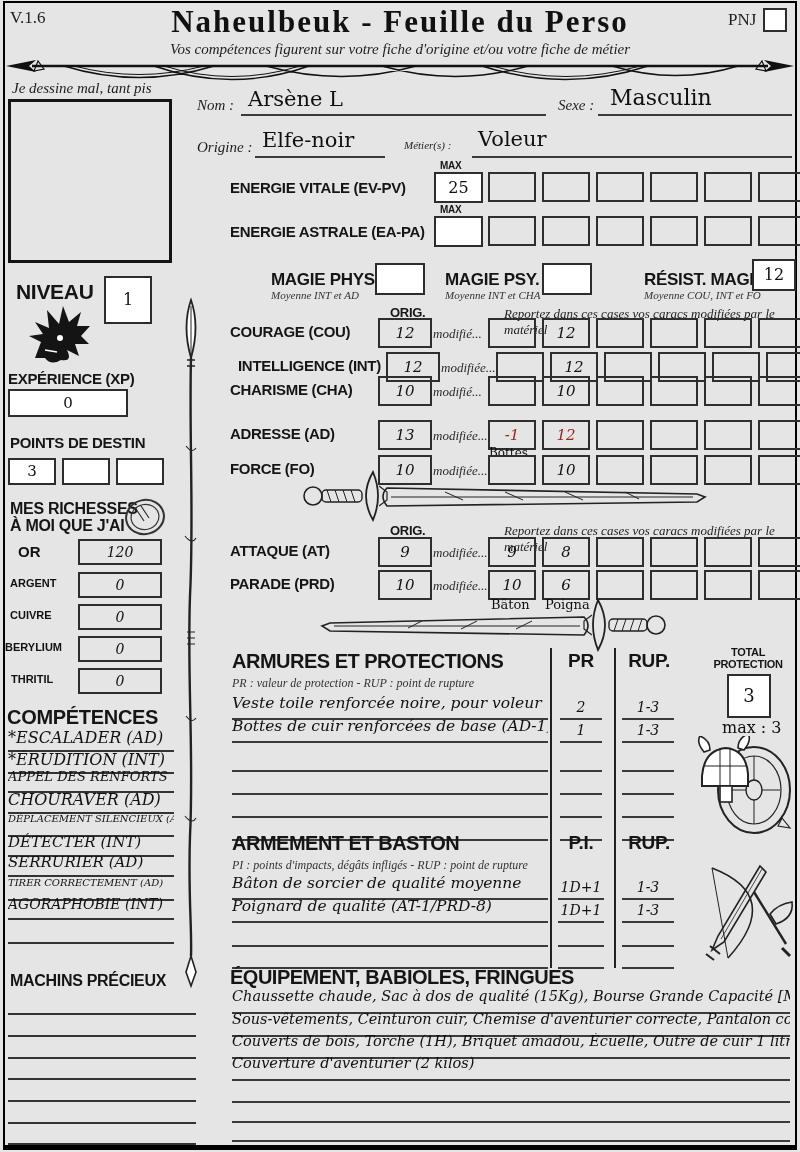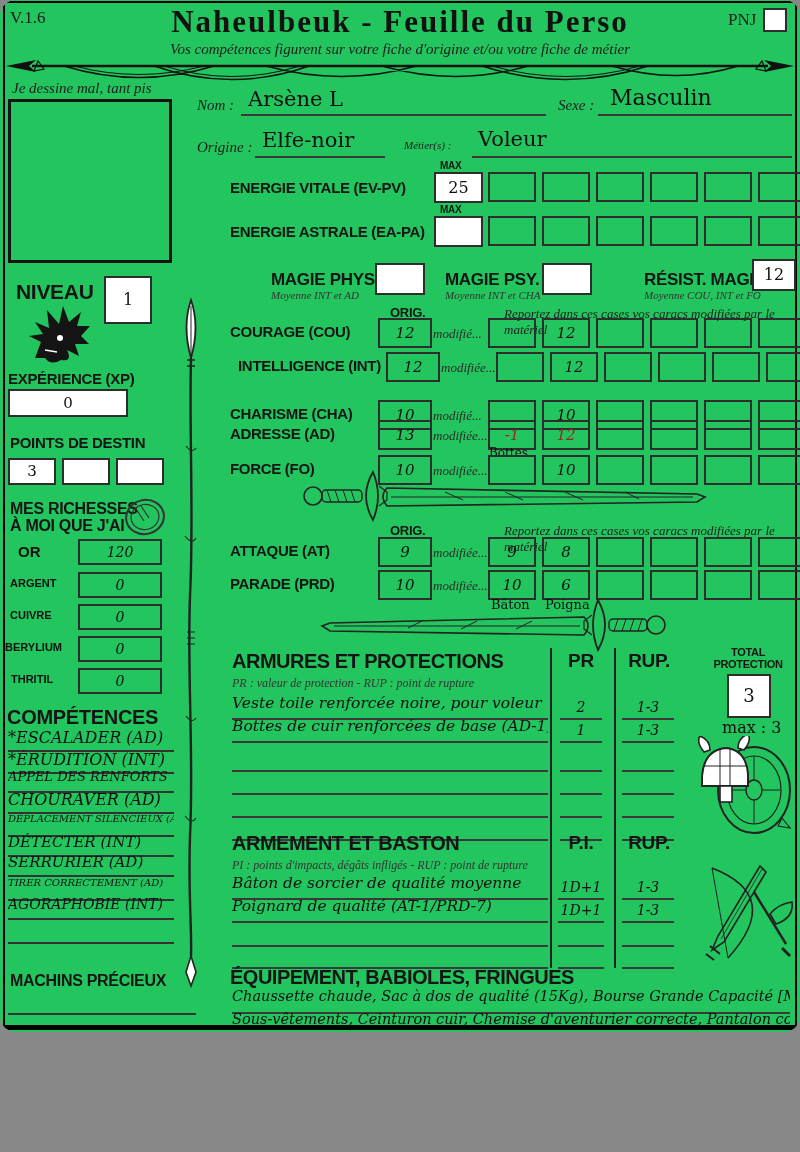--- a/index.html
+++ b/index.html
@@ -1,17 +1,17 @@
 <!DOCTYPE html>
 <html><head>
 <meta charset="utf-8">
 <style>
   html,body{margin:0;padding:0;background:#888;}
-  .page{position:relative;width:800px;height:1032px;background:#22c55e;overflow:hidden;
-        font-family:"Liberation Sans",sans-serif;color:#111;border-radius:16px;}
+  .page{position:relative;width:800px;height:1152px;background:#e5e5e5;overflow:hidden;
+        font-family:"Liberation Sans",sans-serif;color:#111;}
   .frame{position:absolute;left:3px;top:1px;right:3px;bottom:2px;border:2px solid #000;border-bottom:5px solid #000;pointer-events:none;}
   .abs{position:absolute;}
   .head{font-family:"Liberation Sans",sans-serif;font-weight:700;color:#151515;letter-spacing:-0.3px;}
   .script{font-family:"Liberation Serif",serif;font-style:italic;color:#1d1d1d;}
   .hand{font-family:"DejaVu Serif",serif;color:#101010;}
   .red{color:#9d2420;}
   .box{border:2px solid #2d2d2d;background:#fff;text-align:center;}
   .rb{position:absolute;width:44px;height:26px;border:2px solid #2e2e2e;text-align:center;
       font:italic 15px "DejaVu Serif",serif;line-height:26px;}
   .cx1{left:488px}.cx2{left:542px}.cx3{left:596px}.cx4{left:650px}.cx5{left:704px}.cx6{left:758px}
@@ -129,21 +129,21 @@
     <span class="statlbl head">INTELLIGENCE (INT)</span>
     <span class="obox">12</span>
     <span class="modl">modifiée...</span>
     <span class="rb cx1"></span>
     <span class="rb cx2">12</span>
     <span class="rb cx3"></span>
     <span class="rb cx4"></span>
     <span class="rb cx5"></span>
     <span class="rb cx6"></span>
   </div>
-  <div class="abs" style="top:400px;left:0;width:800px;height:34px;">
+  <div class="abs" style="top:376px;left:0;width:800px;height:34px;">
     <span class="statlbl head">CHARISME (CHA)</span>
     <span class="obox">10</span>
     <span class="modl">modifié...</span>
     <span class="rb cx1"></span>
     <span class="rb cx2">10</span>
     <span class="rb cx3"></span>
     <span class="rb cx4"></span>
     <span class="rb cx5"></span>
     <span class="rb cx6"></span>
   </div>
@@ -277,21 +277,21 @@
   <div class="abs head" style="left:232px;top:832px;font-size:20px;letter-spacing:-0.5px;">ARMEMENT ET BASTON</div>
   <div class="abs script" style="left:232px;top:858px;font-size:12px;color:#333;">PI : points d'impacts, dégâts infligés - RUP : point de rupture</div>
   <div class="vdiv" style="left:550px;top:830px;height:138px;"></div>
   <div class="vdiv" style="left:614px;top:830px;height:138px;"></div>
   <div class="abs head" style="left:550px;top:832px;width:62px;text-align:center;font-size:19px;">P.I.</div>
   <div class="abs head" style="left:614px;top:832px;width:70px;text-align:center;font-size:19px;">RUP.</div>
 
   <div class="aname" style="top:874px;">Bâton de sorcier de qualité moyenne</div>
   <div class="acell" style="left:558px;top:874px;width:46px;">1D+1</div>
   <div class="acell" style="left:622px;top:874px;width:52px;">1-3</div>
-  <div class="aname" style="top:897px;">Poignard de qualité (AT-1/PRD-7)</div>
+  <div class="aname" style="top:897px;">Poignard de qualité (AT-1/PRD-8)</div>
   <div class="acell" style="left:558px;top:897px;width:46px;">1D+1</div>
   <div class="acell" style="left:622px;top:897px;width:52px;">1-3</div>
   <div class="aname" style="top:921px;"></div>
   <div class="acell" style="left:558px;top:921px;width:46px;"></div>
   <div class="acell" style="left:622px;top:921px;width:52px;"></div>
   <div class="aname" style="top:943px;"></div>
   <div class="acell" style="left:558px;top:943px;width:46px;"></div>
   <div class="acell" style="left:622px;top:943px;width:52px;"></div>
 
   <div class="abs" style="left:698px;top:858px;">

